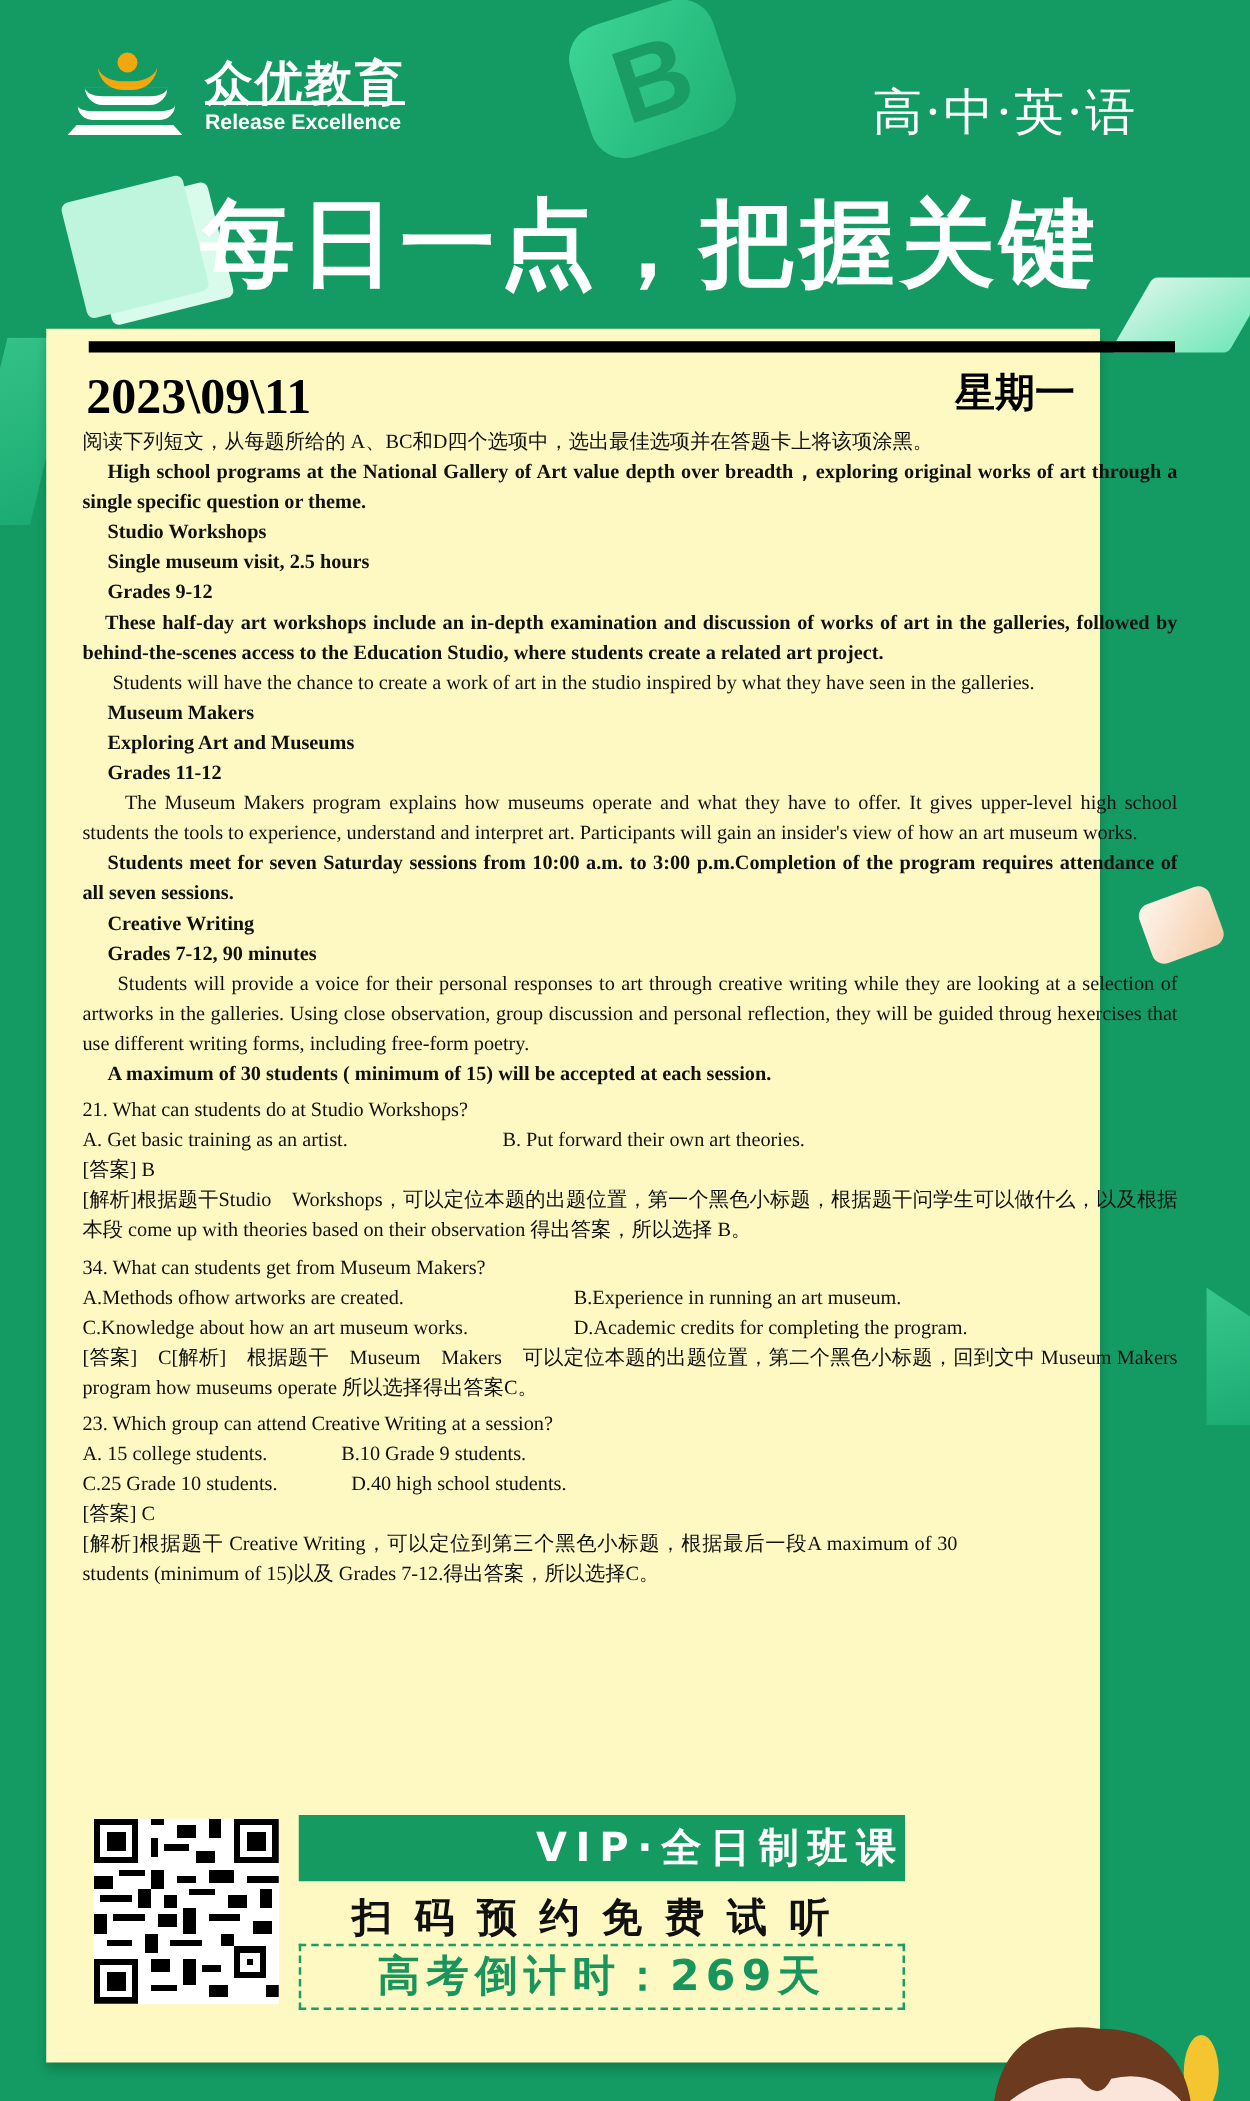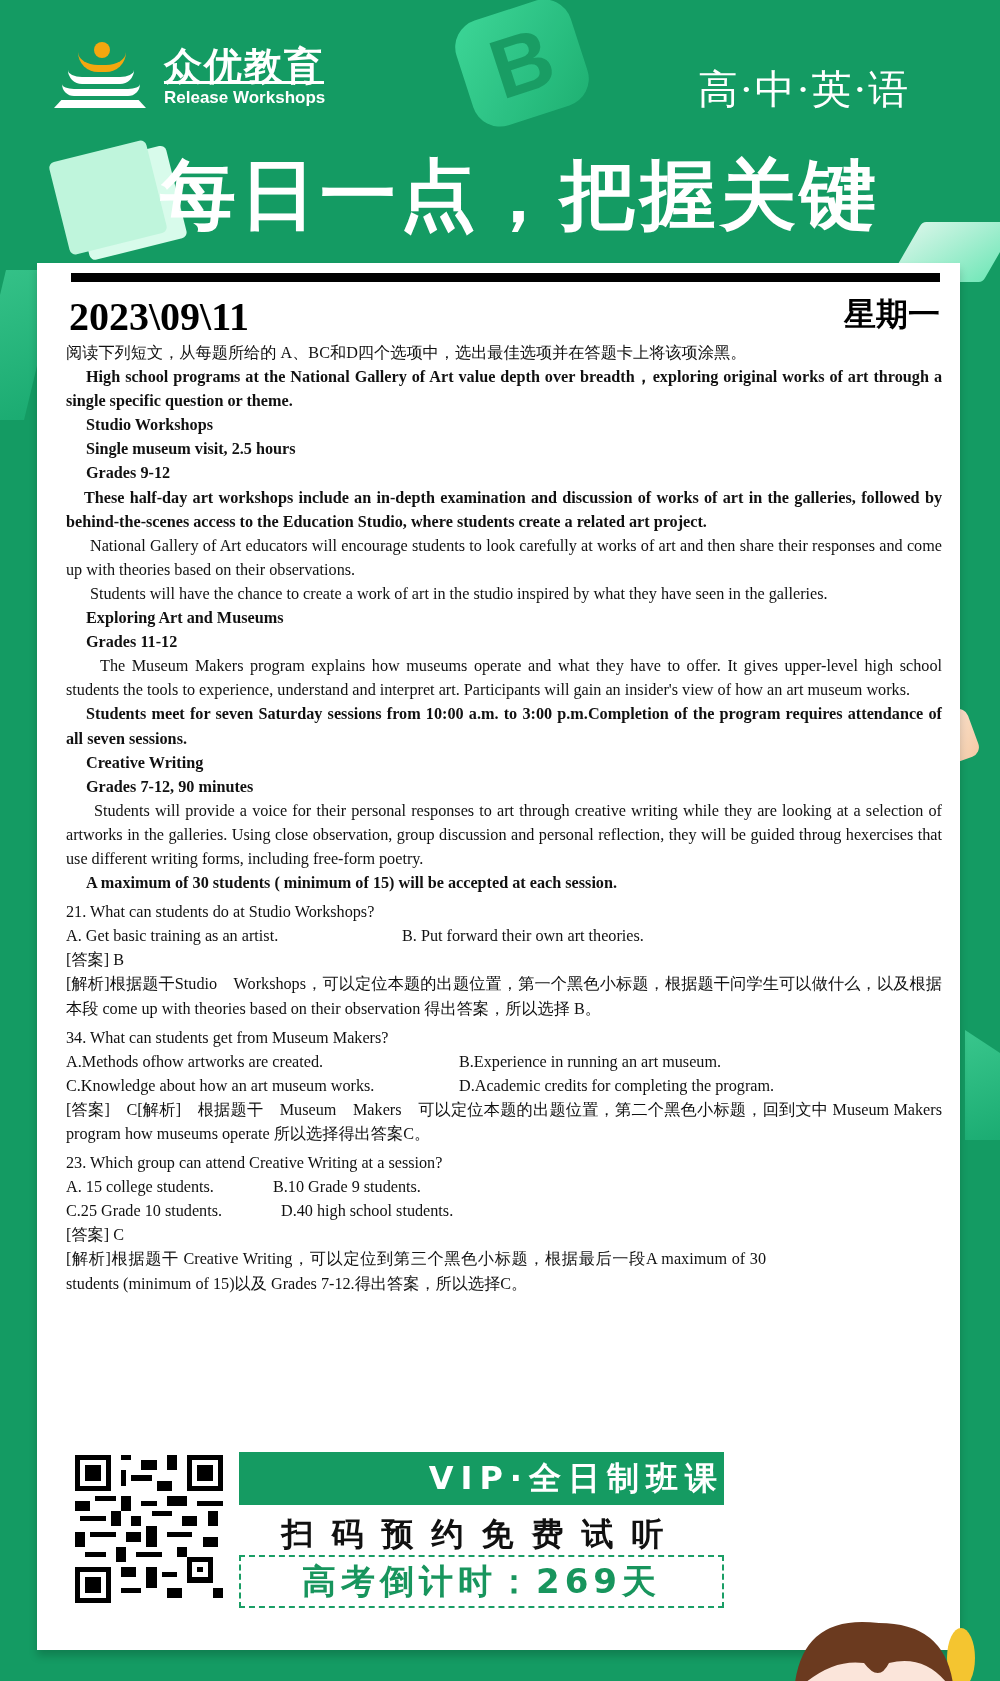--- a/index.html
+++ b/index.html
@@ -60,22 +60,22 @@
     position:absolute; left:698px; top:62px; color:#fff;
     font: 40px "DejaVu Serif", serif; letter-spacing:2px;
   }
   .slogan {
     position:absolute; left:160px; top:150px; color:#fff;
     font: bold 76px "DejaVu Sans", sans-serif; letter-spacing:4px; line-height:90px;
   }
 
   
   .card {
-    position:absolute; left:37px; top:263px; width:923px; height:1387px;
-    background:#ffffff; box-shadow: 0 6px 8px rgba(0,0,0,.18);
+    position:absolute; left:37px; top:263px; width:843px; height:1387px;
+    background:#fef9c3; box-shadow: 0 6px 8px rgba(0,0,0,.18);
   }
   .rule { position:absolute; left:34px; top:10px; width:869px; height:9px; background:#000; }
   .date { position:absolute; left:32px; top:30px; font: bold 40px "Liberation Serif", serif; color:#000; }
   .weekday { position:absolute; right:20px; top:30px; font: bold 32px "DejaVu Serif", serif; color:#000; }
 
   .body-text {
     position:absolute; left:29px; top:78px; width:876px;
     font-size:16.2px; line-height:24.1px; color:#111;
     text-align: justify;
   }
@@ -122,40 +122,40 @@
 <div class="logo">
   <div class="logo-mark">
     <div class="dot"></div>
       <div class="arc1"></div>
       <div class="arc2"></div>
       <div class="arc3"></div>
       <div class="base"></div>
   </div>
   <div class="logo-text">
     <div class="cn">众优教育</div>
-    <div class="en">Release Workshops</div>
+    <div class="en">Release Excellence</div>
   </div>
 </div>
 <div class="subject">高·中·英·语</div>
 <div class="slogan">每日一点，把握关键</div>
 
 <div class="card">
   <div class="rule"></div>
   <div class="date">2023\09\11</div>
   <div class="weekday">星期一</div>
 
   <div class="body-text">
     <p>阅读下列短文，从每题所给的 A、BC和D四个选项中，选出最佳选项并在答题卡上将该项涂黑。</p>
     <p class="ind1">High school programs at the National Gallery of Art value depth over breadth，exploring original works of art through a single specific question or theme.</p>
     <p class="ind1">Studio Workshops</p>
     <p class="ind1">Single museum visit, 2.5 hours</p>
     <p class="ind1">Grades 9-12</p>
     <p class="ind1" style="text-indent:18px">These half-day art workshops include an in-depth examination and discussion of works of art in the galleries, followed by behind-the-scenes access to the Education Studio, where students create a related art project.</p>
-    <p class="ind2">National Gallery of Art educators will encourage students to look carefully at works of art and then share their responses and come up with theories based on their observations.</p>
     <p class="ind2">Students will have the chance to create a work of art in the studio inspired by what they have seen in the galleries.</p>
+    <p class="ind1">Museum Makers</p>
     <p class="ind1">Exploring Art and Museums</p>
     <p class="ind1">Grades 11-12</p>
     <p class="ind2" style="text-indent:34px">The Museum Makers program explains how museums operate and what they have to offer. It gives upper-level high school students the tools to experience, understand and interpret art. Participants will gain an insider's view of how an art museum works.</p>
     <p class="ind1">Students meet for seven Saturday sessions from 10:00 a.m. to 3:00 p.m.Completion of the program requires attendance of all seven sessions.</p>
     <p class="ind1">Creative Writing</p>
     <p class="ind1">Grades 7-12, 90 minutes</p>
     <p class="ind2" style="text-indent:28px">Students will provide a voice for their personal responses to art through creative writing while they are looking at a selection of artworks in the galleries. Using close observation, group discussion and personal reflection, they will be guided throug hexercises that use different writing forms, including free-form poetry.</p>
     <p class="ind1">A maximum of 30 students ( minimum of 15) will be accepted at each session.</p>
 
     <div class="q-block">

